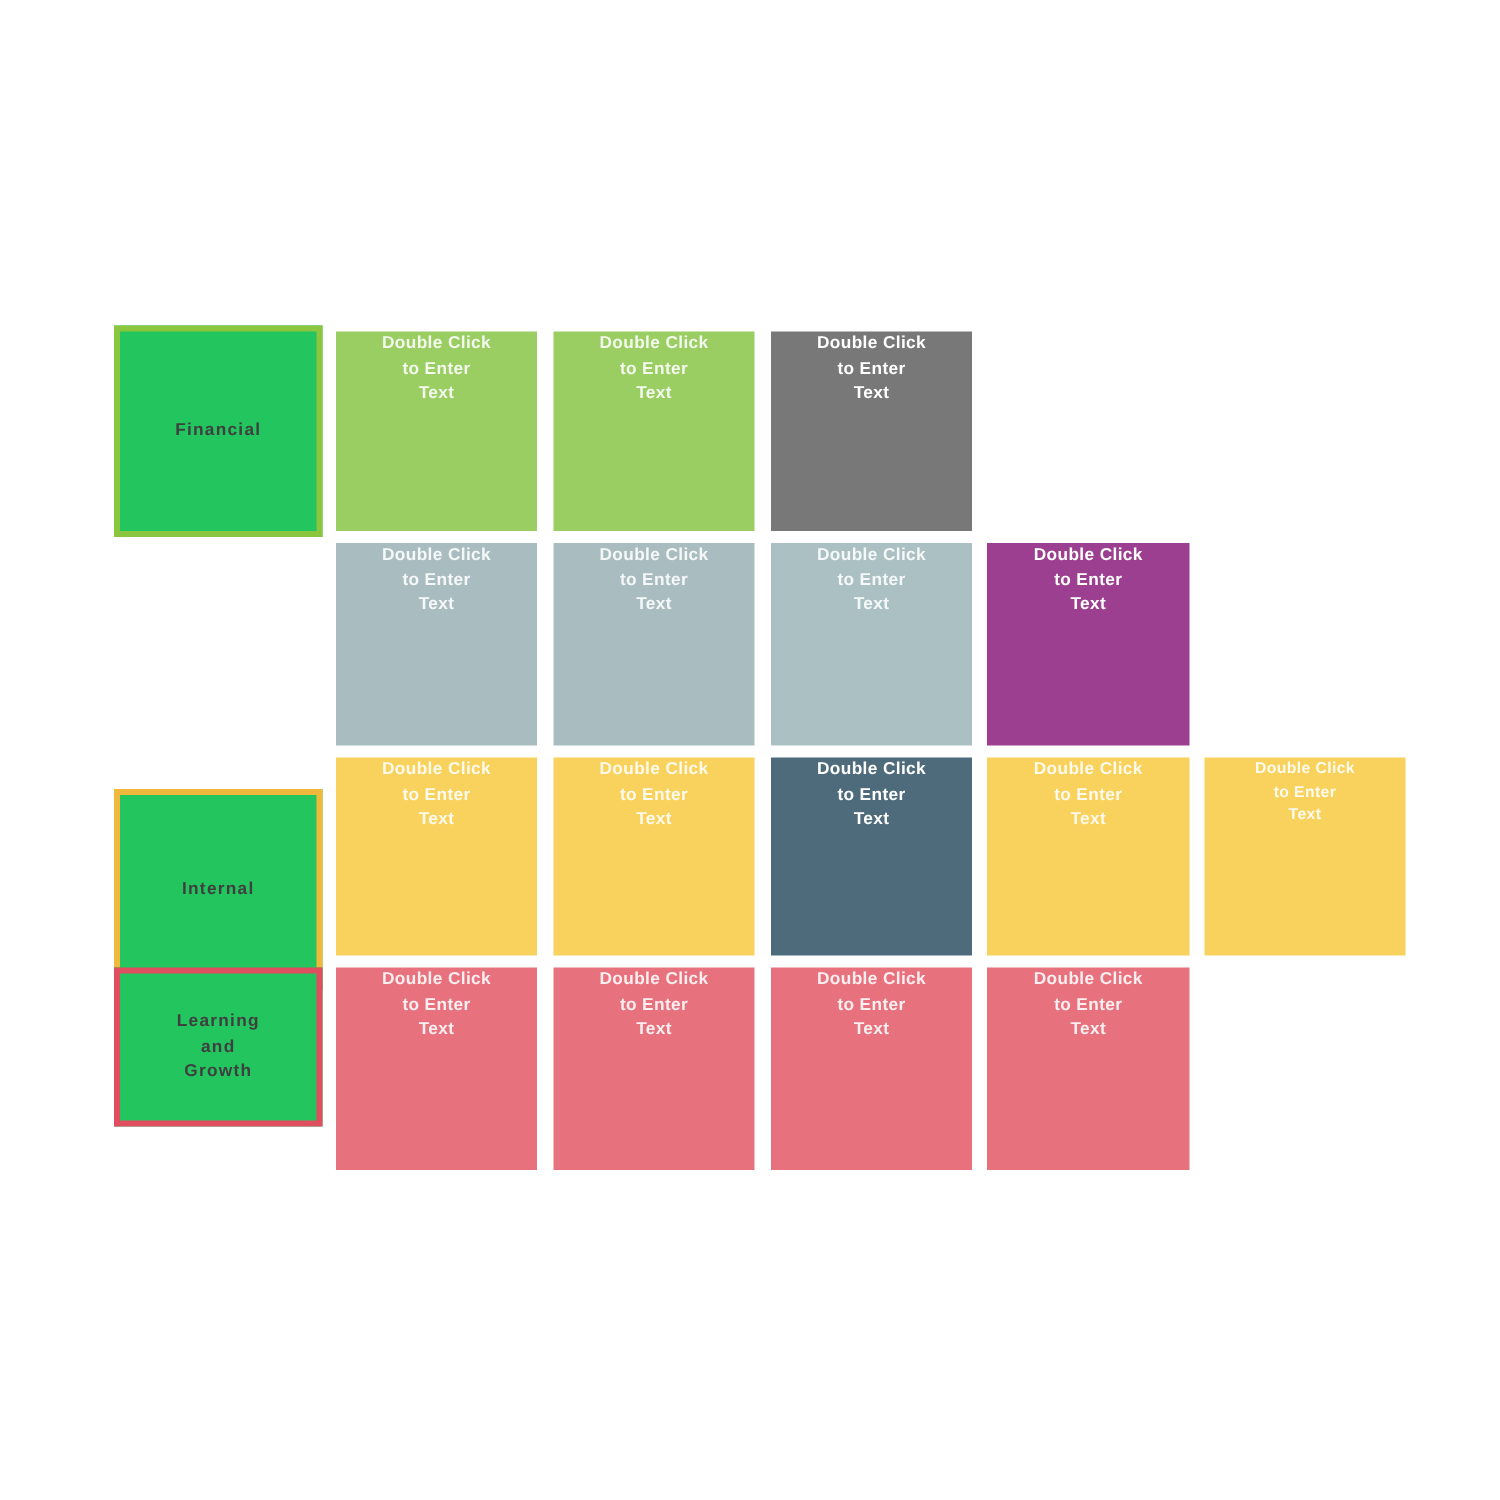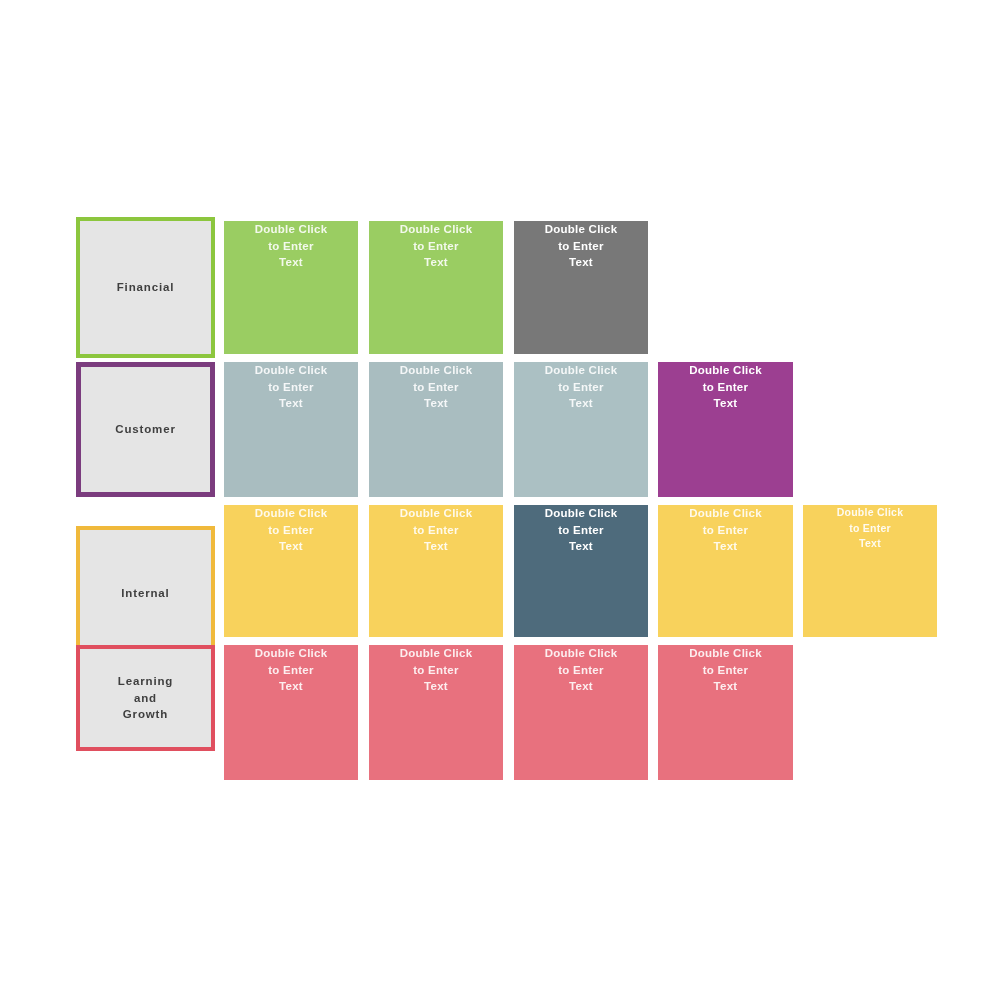--- a/index.html
+++ b/index.html
@@ -21,21 +21,21 @@
     left: 0;
     top: 0;
     width: 1000px;
     height: 1000px;
     background: #ffffff;
   }
 
   
   .label-box {
     position: absolute;
-    background: #e5e5e5;
+    background: #22c55e;
     box-sizing: border-box;
     display: flex;
     align-items: center;
     justify-content: center;
     text-align: center;
   }
   .label-box .label-text {
     font-size: 11.5px;
     font-weight: bold;
     color: #3f3f3f;
@@ -84,23 +84,20 @@
     </div>
     <div class="cell" style="left: 369px; top: 221px; width: 134px; height: 133px; background: rgb(154, 205, 98);">
       <span class="cell-text">Double Click
 to Enter
 Text</span>
     </div>
     <div class="cell accent" style="left: 514px; top: 221px; width: 134px; height: 133px; background: rgb(120, 120, 120);">
       <span class="cell-text">Double Click
 to Enter
 Text</span>
-    </div>
-    <div class="label-box" style="left: 76px; top: 362px; width: 139px; height: 135px; border: 5px solid rgb(123, 60, 126);">
-      <span class="label-text">Customer</span>
     </div>
     <div class="cell" style="left: 224px; top: 362px; width: 134px; height: 135px; background: rgb(169, 189, 192);">
       <span class="cell-text">Double Click
 to Enter
 Text</span>
     </div>
     <div class="cell" style="left: 369px; top: 362px; width: 134px; height: 135px; background: rgb(169, 189, 192);">
       <span class="cell-text">Double Click
 to Enter
 Text</span>

